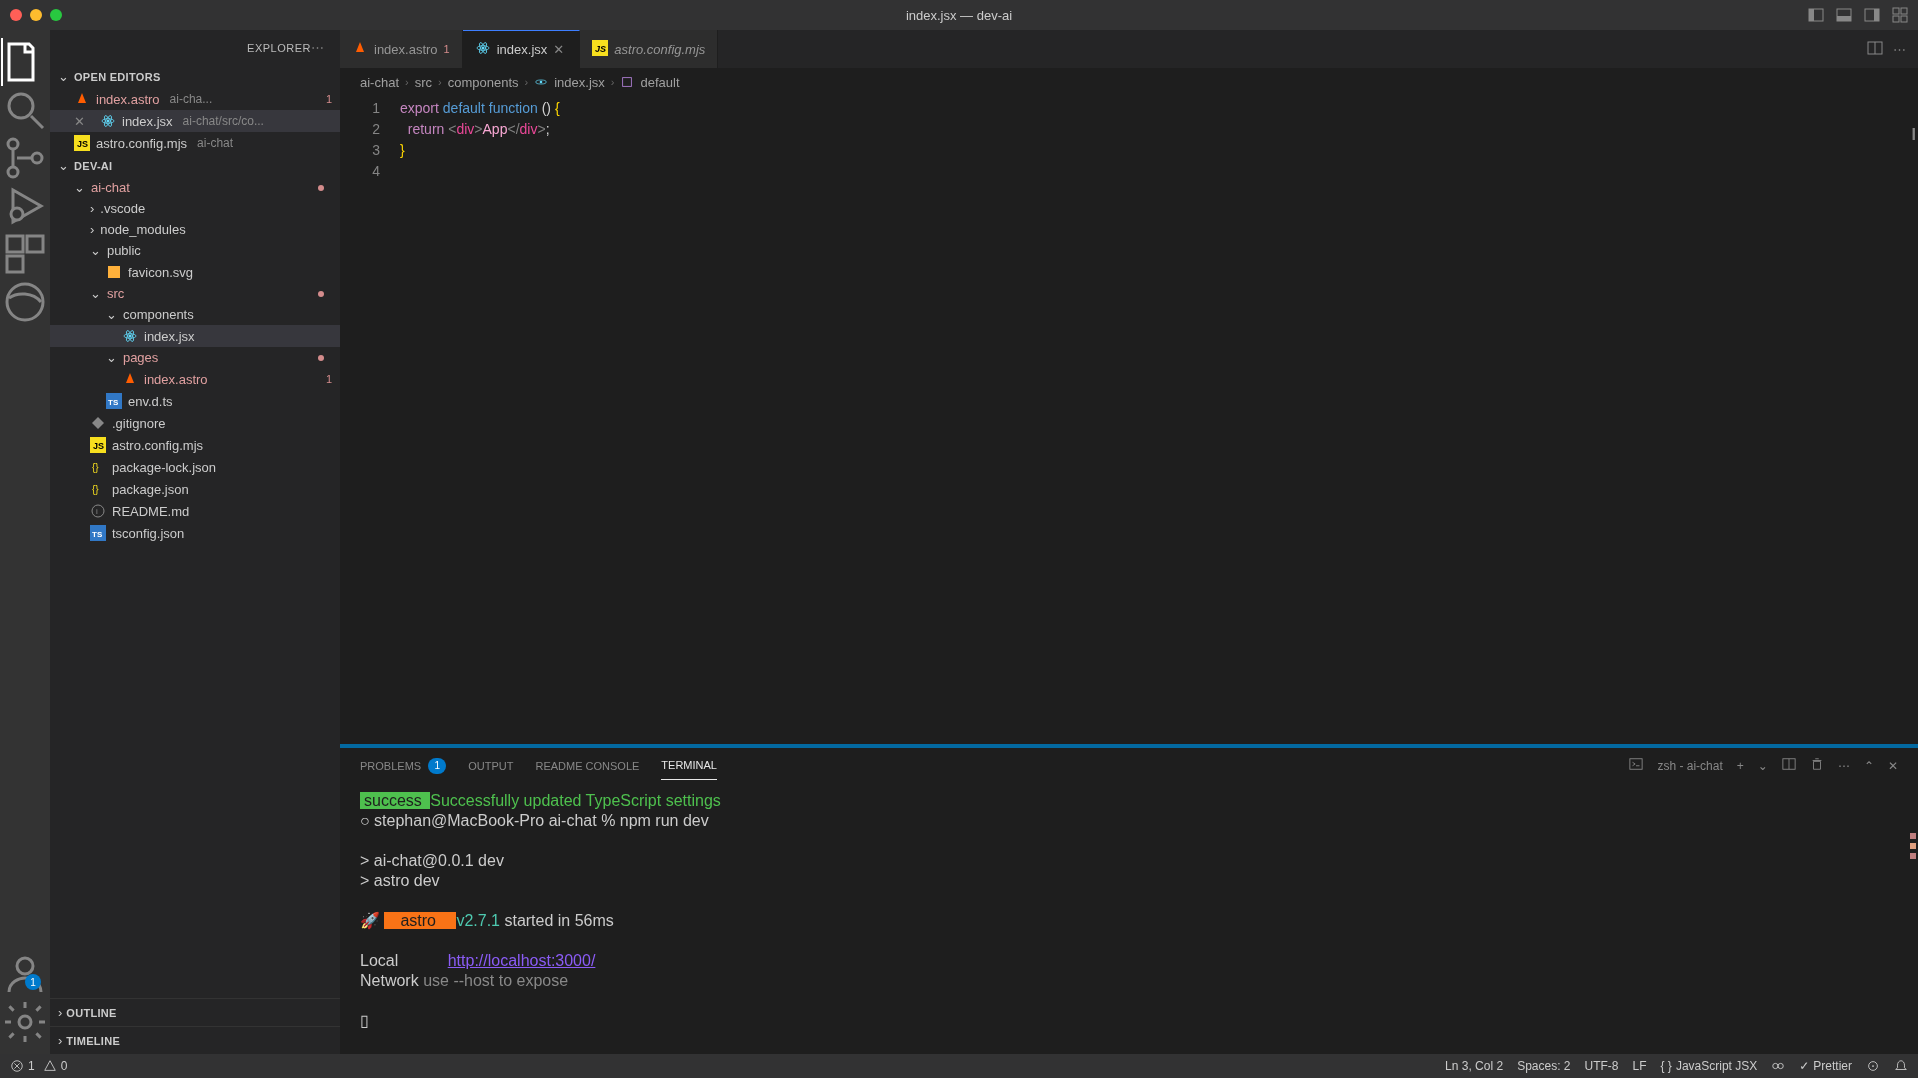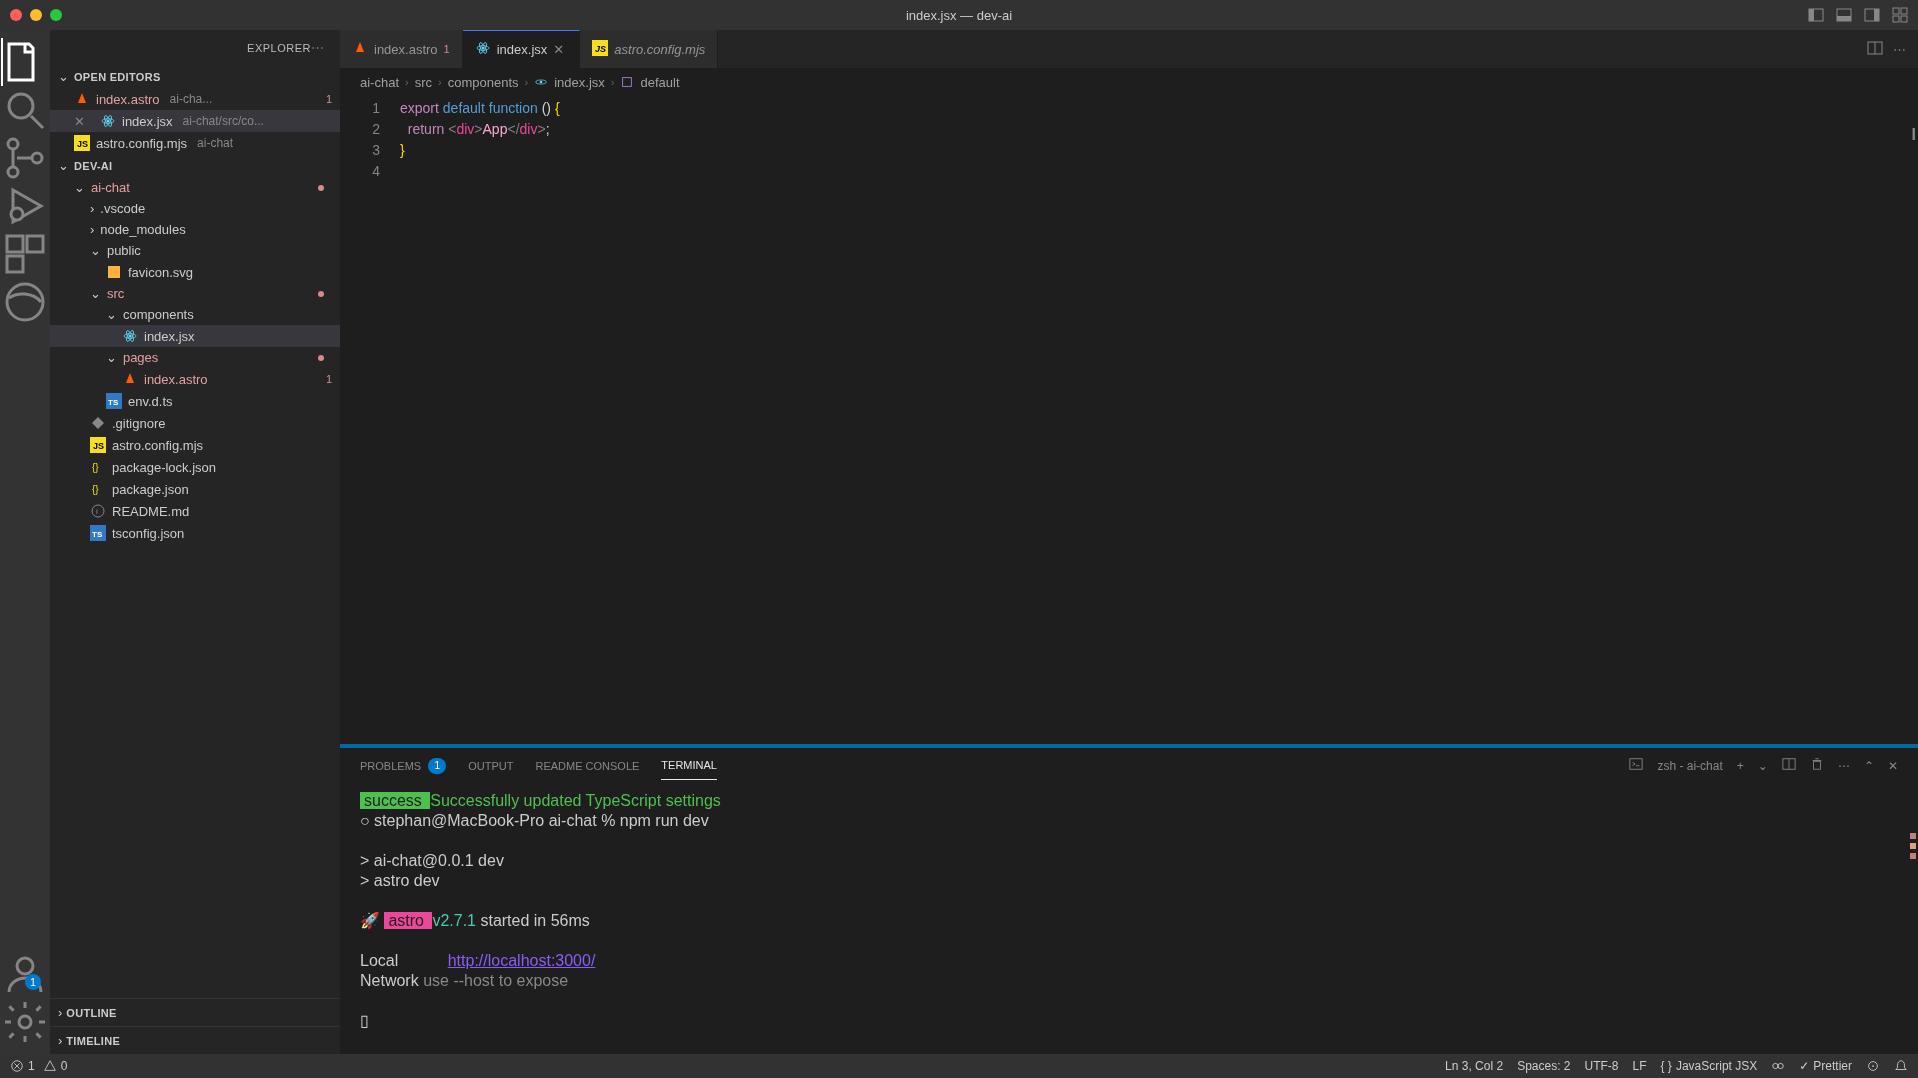--- a/index.html
+++ b/index.html
@@ -83,21 +83,21 @@
     .panel-tab.active { color: #e7e7e7; border-bottom: 1px solid #e7e7e7; }
     .panel-tab .badge { display: inline-flex; align-items: center; justify-content: center; background: #007acc; color: #fff; border-radius: 10px; min-width: 18px; height: 16px; font-size: 10px; margin-left: 4px; padding: 0 5px; }
     .panel-right { margin-left: auto; display: flex; align-items: center; gap: 14px; color: #888; font-size: 12px; }
     
     .terminal-content { flex: 1; padding: 8px 20px; font-family: 'Menlo', 'Monaco', monospace; font-size: 16px; line-height: 20px; color: #cccccc; overflow: auto; position: relative; }
     .term-success-badge { background: #4ec04e; color: #1e1e1e; padding: 0 4px; }
     .term-green { color: #4ec04e; }
     .term-cyan { color: #4ec9b0; }
     .term-link { color: #8b5cf6; text-decoration: underline; margin-left: 45px; }
     .term-dim { color: #888; }
-    .term-astro-badge { background: #ec4899; color: #1e1e1e; padding: 0 4px; }
+    .term-astro-badge { background: #f97316; color: #1e1e1e; padding: 0 16px; }
     .term-rocket { }
     .term-scroll-dots { position: absolute; right: 2px; top: 50px; display: flex; flex-direction: column; gap: 2px; }
     .term-scroll-dots span { width: 6px; height: 6px; background: #c08080; margin-bottom: 2px; }
     
     .status-bar { height: 24px; background: #323233; display: flex; align-items: center; padding: 0 10px; font-size: 12px; color: #cccccc; gap: 14px; }
     .status-left { display: flex; align-items: center; gap: 8px; }
     .status-right { margin-left: auto; display: flex; align-items: center; gap: 14px; }
     .status-item { display: flex; align-items: center; gap: 4px; cursor: pointer; }
     
     .outline-header, .timeline-header { padding: 6px 8px; display: flex; align-items: center; gap: 4px; cursor: pointer; border-top: 1px solid #333; }

